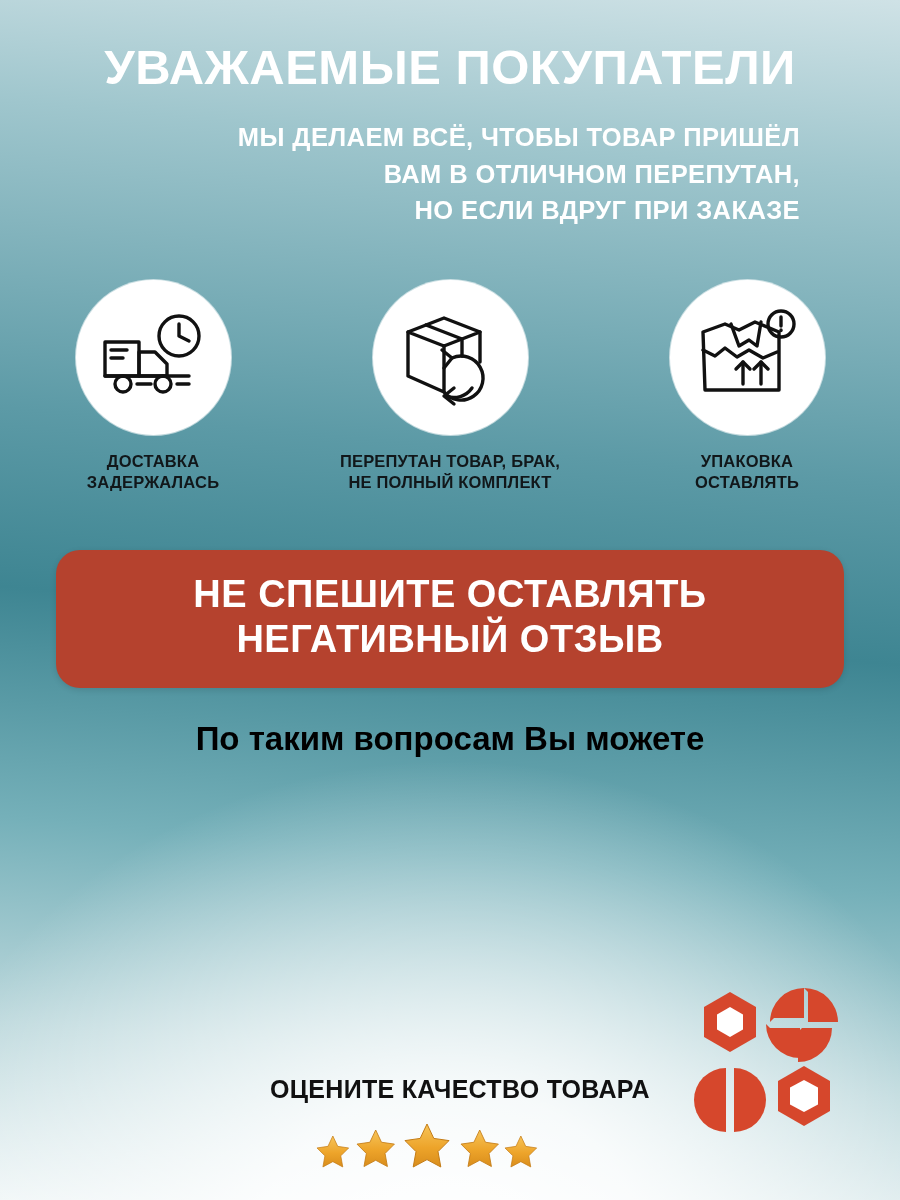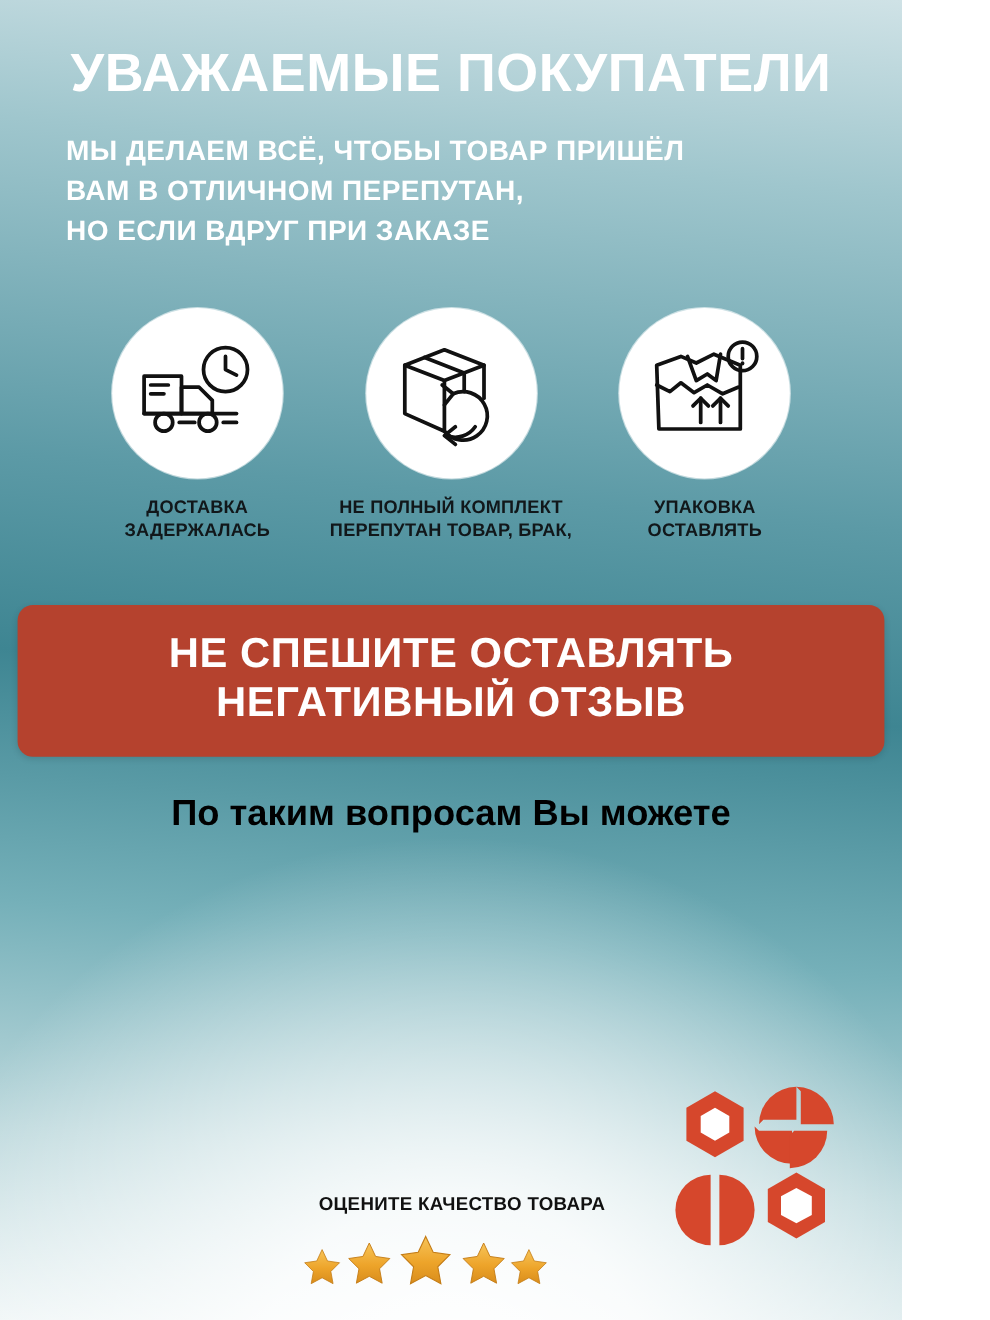--- a/index.html
+++ b/index.html
@@ -7,56 +7,56 @@
     padding: 0;
   }
   body {
     width: 900px;
     height: 1200px;
     font-family: "Liberation Sans", sans-serif;
     overflow: hidden;
   }
   .poster {
     position: relative;
-    width: 820px;
+    width: 900px;
     height: 1200px;
     background:
       radial-gradient(120% 80% at 50% 105%, #ffffff 0%, rgba(255,255,255,0.85) 18%, rgba(255,255,255,0.0) 52%),
       linear-gradient(185deg, #cfe2e6 0%, #9fc6cd 14%, #5c9aa6 38%, #3e8592 52%, #75b0b9 70%, #bcd8dc 86%, #eef5f6 100%);
     overflow: hidden;
   }
 
   
   .headline {
     text-align: center;
     color: #ffffff;
     font-weight: bold;
     font-size: 49px;
     letter-spacing: 0.5px;
     line-height: 1.05;
     padding-top: 42px;
   }
   .subhead {
     margin: 26px auto 0;
     width: 700px;
-    text-align: left;
+    text-align: right;
     color: #ffffff;
     font-weight: bold;
     font-size: 25.5px;
     line-height: 1.42;
     letter-spacing: 0.4px;
   }
   .subhead div { white-space: nowrap; }
 
   
   .icon-row {
     margin-top: 52px;
     display: flex;
     justify-content: space-between;
-    padding: 0 64px;
+    padding: 0 28px;
   }
   .icon-col {
     width: 250px;
     display: flex;
     flex-direction: column;
     align-items: center;
   }
   .circle {
     width: 155px;
     height: 155px;
@@ -76,21 +76,21 @@
     color: #11171a;
     letter-spacing: 0.2px;
   }
   .icon-caption div { white-space: nowrap; }
 
   
   .banner {
     margin: 56px auto 0;
     width: 768px;
     background: #b5422e;
-    border-radius: 14px;
+    border-radius: 24px;
     padding: 22px 10px 26px;
     text-align: center;
     color: #ffffff;
     font-weight: bold;
     font-size: 38px;
     line-height: 1.18;
     letter-spacing: 0.5px;
     box-shadow: 0 2px 6px rgba(0,0,0,0.12);
   }
   .banner div { white-space: nowrap; }
@@ -111,21 +111,21 @@
   .footer {
     position: absolute;
     left: 0;
     right: 0;
     bottom: 26px;
   }
   .rate-text {
     text-align: center;
     color: #111111;
     font-weight: bold;
-    font-size: 17px;
+    font-size: 25px;
     line-height: 1.38;
     letter-spacing: 0.3px;
     padding-left: 20px;
   }
   .rate-text div { white-space: nowrap; }
   .stars {
     margin-top: 12px;
     text-align: center;
     padding-left: 18px;
     height: 56px;
@@ -192,22 +192,22 @@
             <polyline points="32,19 68,33 68,50"></polyline>
 
             <path d="M58 52 a22 22 0 1 1 -8 34"></path>
             <polyline points="48,44 58,52 50,62"></polyline>
             <path d="M52 90 a22 22 0 0 0 26 -8"></path>
             <polyline points="60,82 50,90 60,98"></polyline>
           </g>
         </svg>
       </div>
       <div class="icon-caption">
+        <div>ПЕРЕПУТАН ТОВАР, БРАК,</div>
         <div>НЕ ПОЛНЫЙ КОМПЛЕКТ</div>
-        <div>ПЕРЕПУТАН ТОВАР, БРАК,</div>
       </div>
     </div>
 
     <div class="icon-col">
       <div class="circle">
         <svg width="112" height="104" viewBox="0 0 112 104">
           <g fill="none" stroke="#111" stroke-width="3.4" stroke-linecap="round" stroke-linejoin="round">
 
             <path d="M12 26 l22 -8 l14 6 l16 -8 l24 10 v58 H14 z"></path>
 

